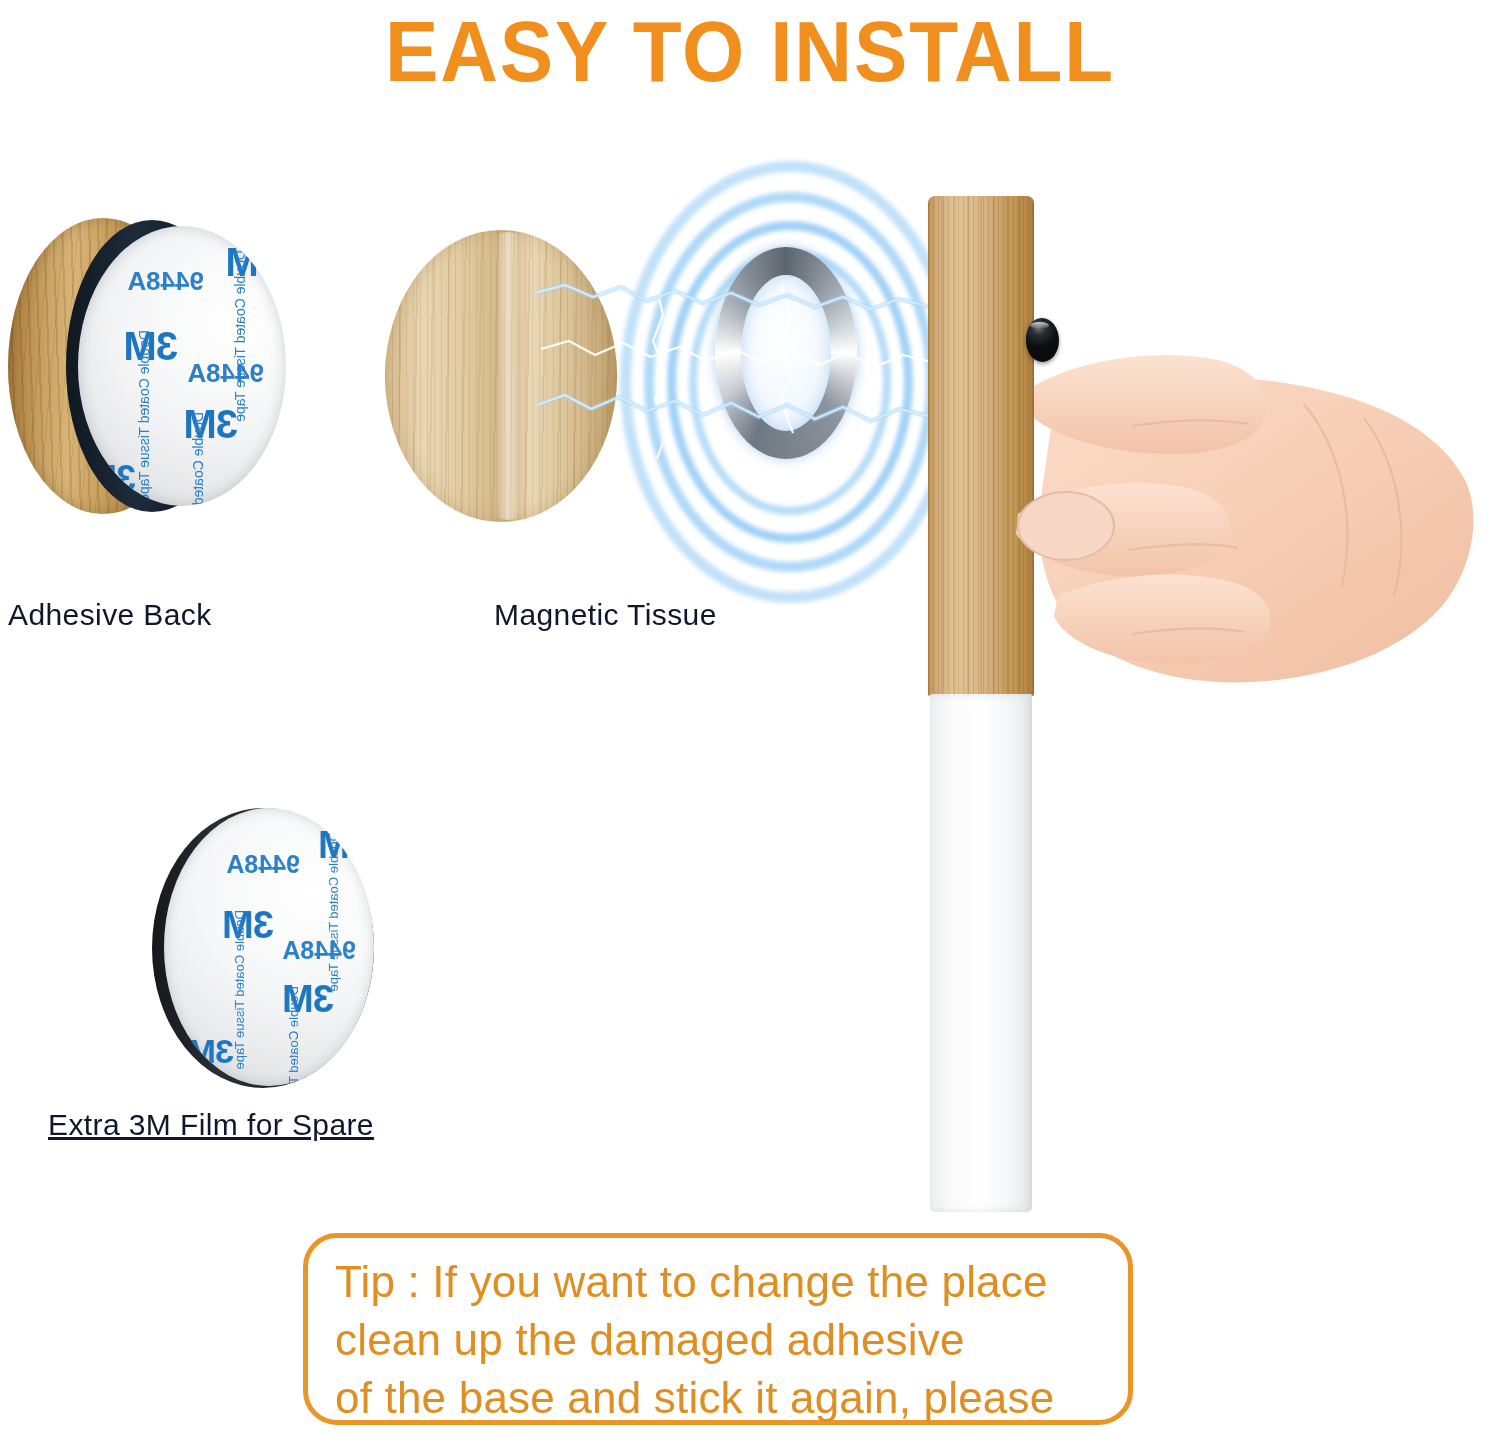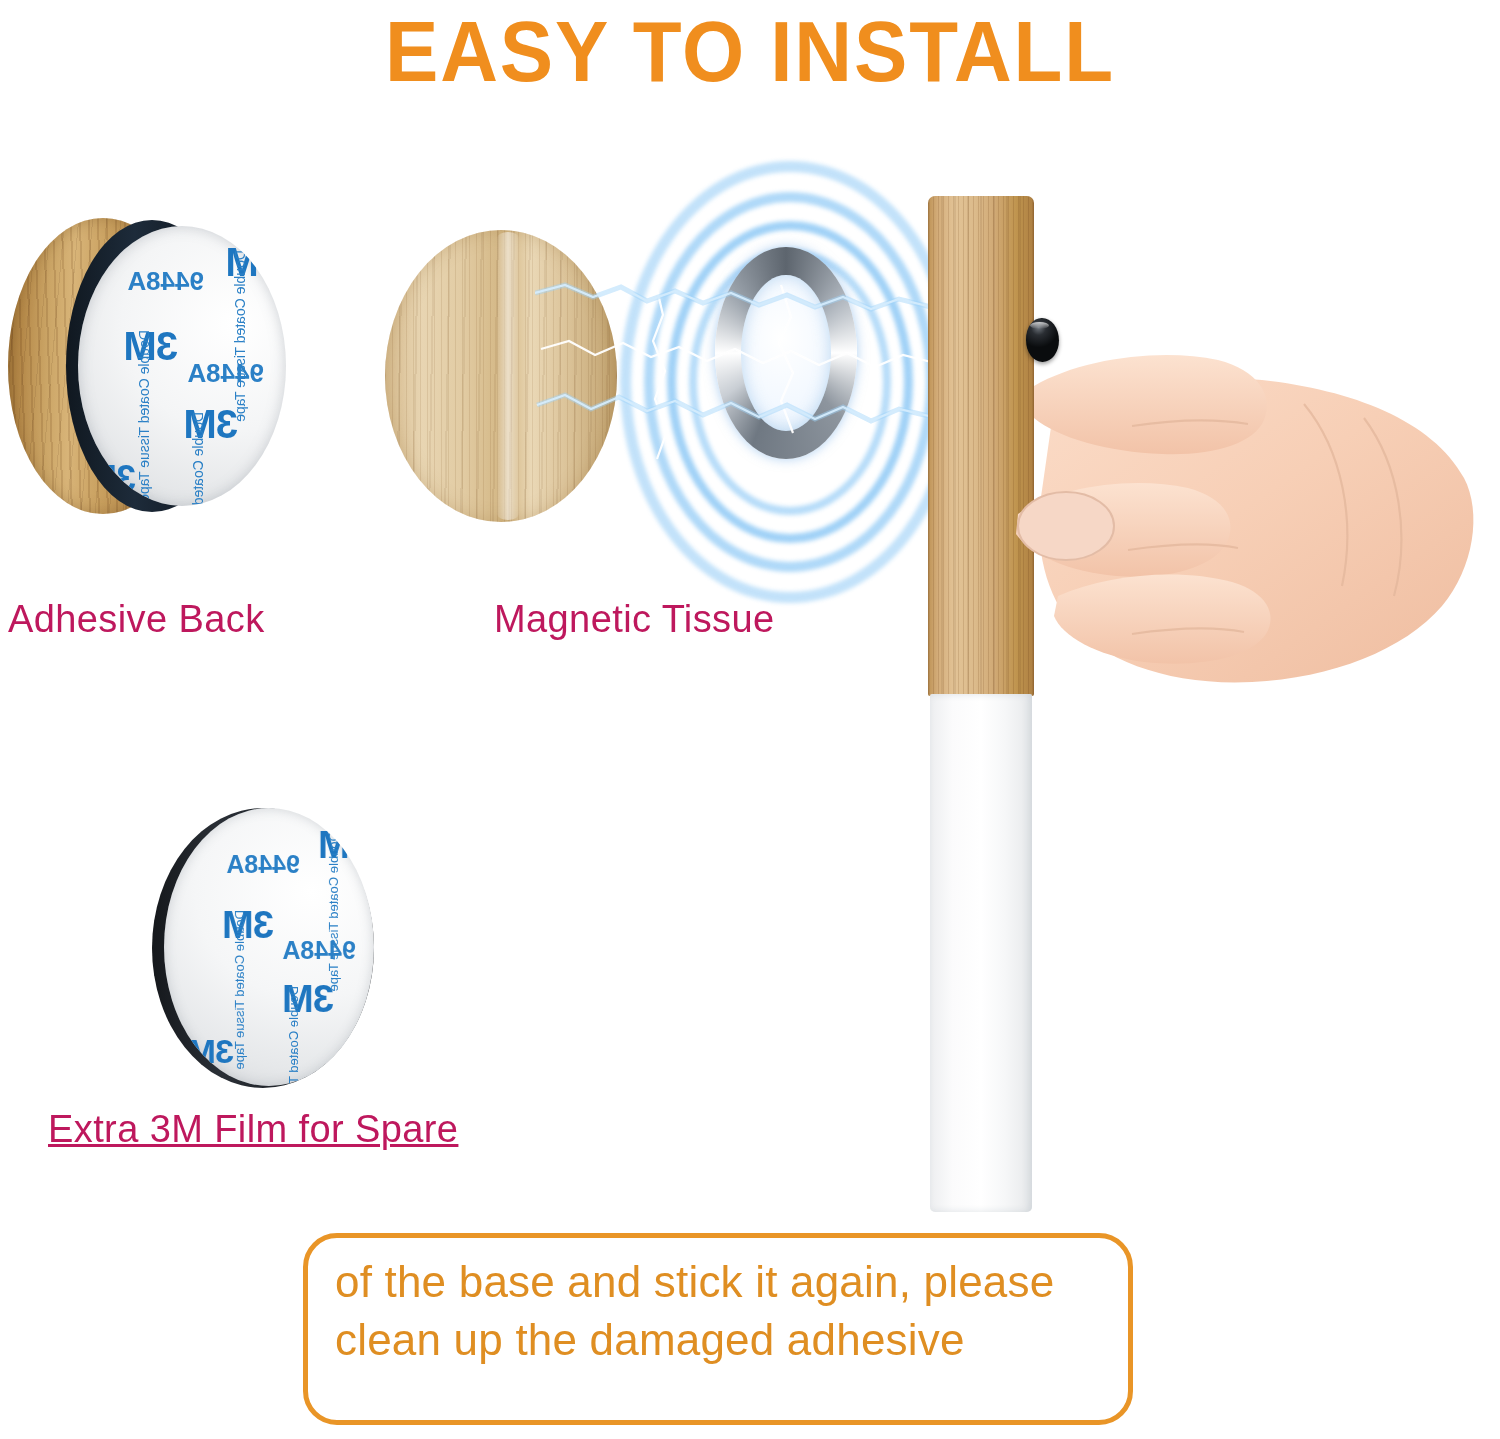--- a/index.html
+++ b/index.html
@@ -10,21 +10,21 @@
   .title{
     position:absolute;left:0;top:-2px;width:1500px;text-align:center;
     font-size:86px;font-weight:bold;letter-spacing:2px;
     color:#F08E1E;line-height:106px;
     transform:scaleX(0.93);transform-origin:50% 50%;
     white-space:nowrap;
   }
 
   
   .flabel{
-    position:absolute;font-size:38px;color:#be185d;white-space:nowrap;
+    position:absolute;font-size:30px;color:#0f172a;white-space:nowrap;
     letter-spacing:0.4px;
   }
   .flabel.l1{left:8px;top:598px;}
   .flabel.l2{left:494px;top:598px;}
   .flabel.l3{left:48px;top:1108px;text-decoration:underline;}
 
   
   .disc{position:absolute;}
 
   
@@ -307,15 +307,16 @@
     <path d="M120 126 C160 120 200 118 236 124"></path>
     <path d="M116 250 C158 244 196 242 226 248"></path>
     <path d="M120 334 C162 328 200 326 232 332"></path>
     <path d="M292 104 C330 150 344 220 330 286"></path>
     <path d="M352 118 C388 166 398 236 382 296"></path>
   </g>
 </svg>
 
 <div class="tipbox"></div>
 <div class="tiptext">
+  <div>Tip : If you want to change the place</div>
+  <div>clean up the damaged adhesive</div>
   <div>of the base and stick it again, please</div>
-  <div>clean up the damaged adhesive</div>
 </div>
 
 </body></html>

